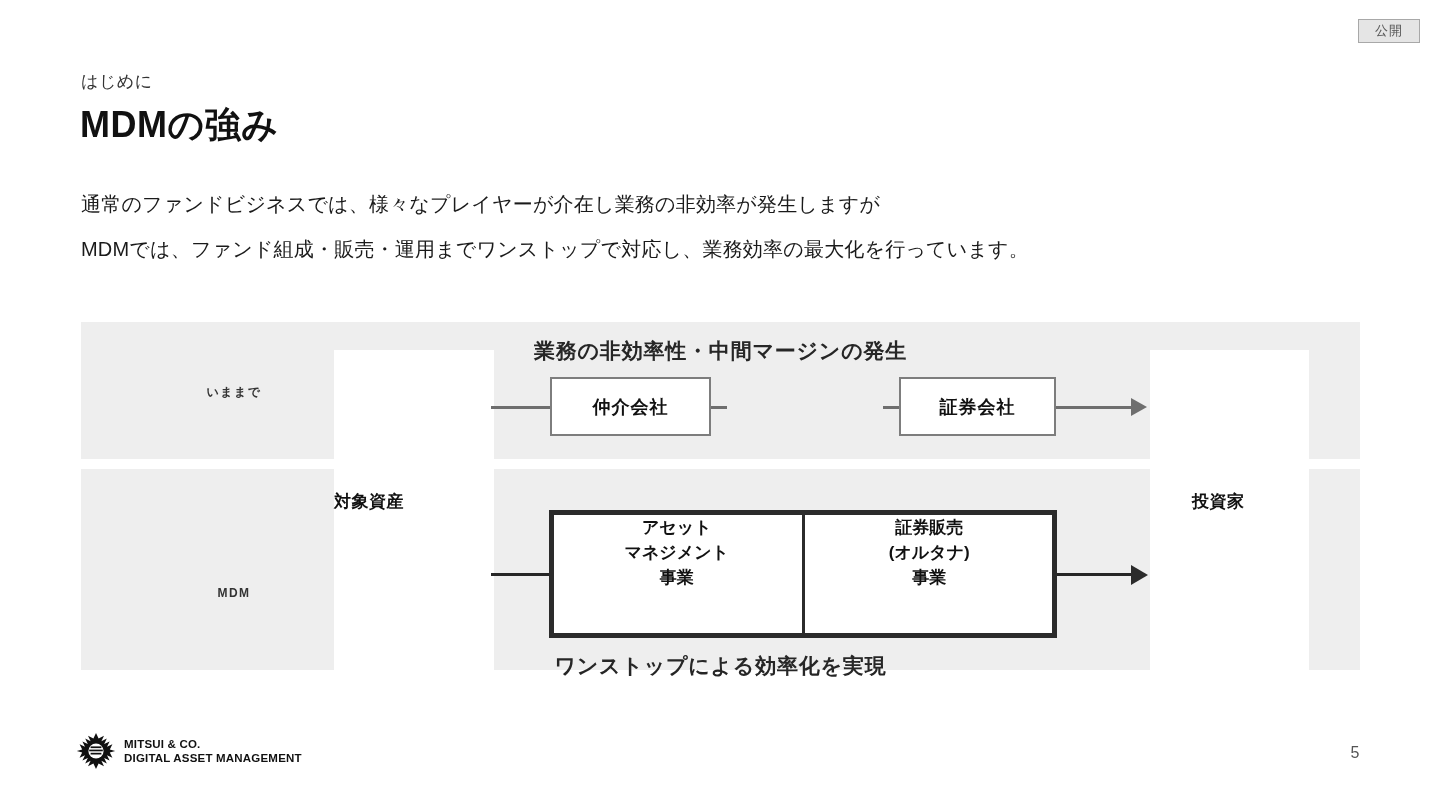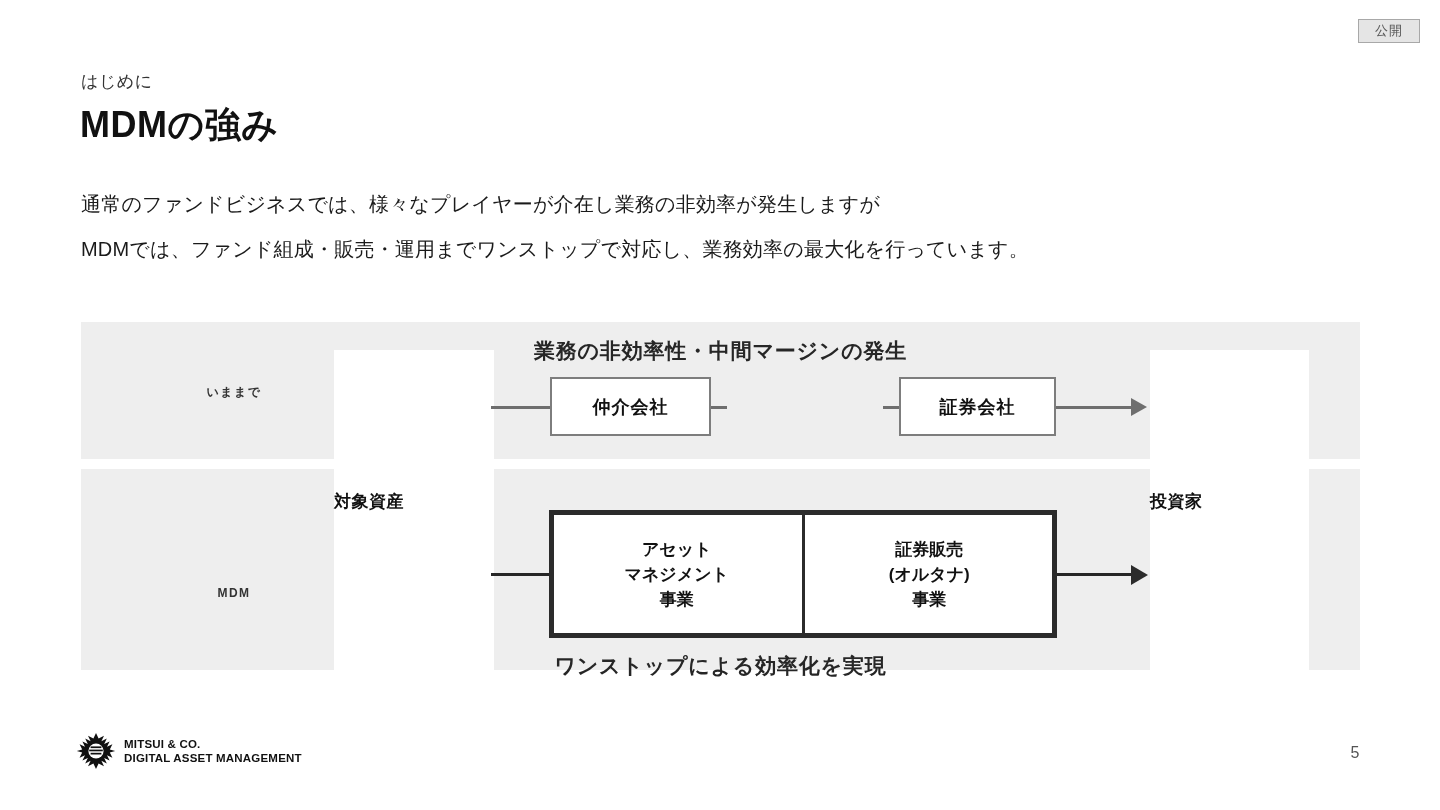--- a/index.html
+++ b/index.html
@@ -46,21 +46,21 @@
   
   .whitecol { position: absolute; background: #ffffff; }
   .whitecol.assets { left: 253px; top: 28px; width: 160px; height: 320px; }
   .whitecol.investors { left: 1069px; top: 28px; width: 159px; height: 320px; }
 
   .col-label {
     position: absolute; font-size: 17px; font-weight: bold; color: #111111;
     text-align: left; letter-spacing: .5px;
   }
   .col-label.assets { left: 253px; top: 168px; width: 160px; }
-  .col-label.investors { left: 1069px; top: 168px; width: 159px; }
+  .col-label.investors { left: 1069px; top: 168px; width: 159px; padding-left: 42px; }
 
   .row-label {
     position: absolute; font-size: 12px; font-weight: bold; color: #333333;
     text-align: center; letter-spacing: 1.5px;
   }
   .row-label.now { left: 63px; top: 62px; width: 180px; }
   .row-label.mdm { left: 63px; top: 264px; width: 180px; }
 
   .caption {
     position: absolute; font-size: 21px; font-weight: bold; color: #262626;
@@ -107,21 +107,21 @@
   .mdm-line.left { left: 410px; top: 251px; width: 60px; }
   .mdm-line.right { left: 974px; top: 251px; width: 82px; }
 
   .onestop {
     position: absolute; left: 468px; top: 188px; width: 508px; height: 128px;
     border: 5px solid #2b2b2b; background: #ffffff;
     display: flex;
   }
   .onestop .cell {
     flex: 1; display: flex; flex-direction: column;
-    align-items: center; justify-content: center;
+    align-items: center; justify-content: flex-start;
     font-size: 17px; font-weight: bold; color: #111111;
     line-height: 25px; text-align: center;
   }
   .onestop .divider { width: 3px; background: #2b2b2b; margin: 0 2px; }
 
   
   .logo { position: absolute; left: 76px; top: 731px; display: flex; align-items: center; }
   .logo .mark { width: 40px; height: 40px; margin-right: 8px; }
   .logo .wordmark {
     font-size: 11.5px; font-weight: bold; color: #111111;

